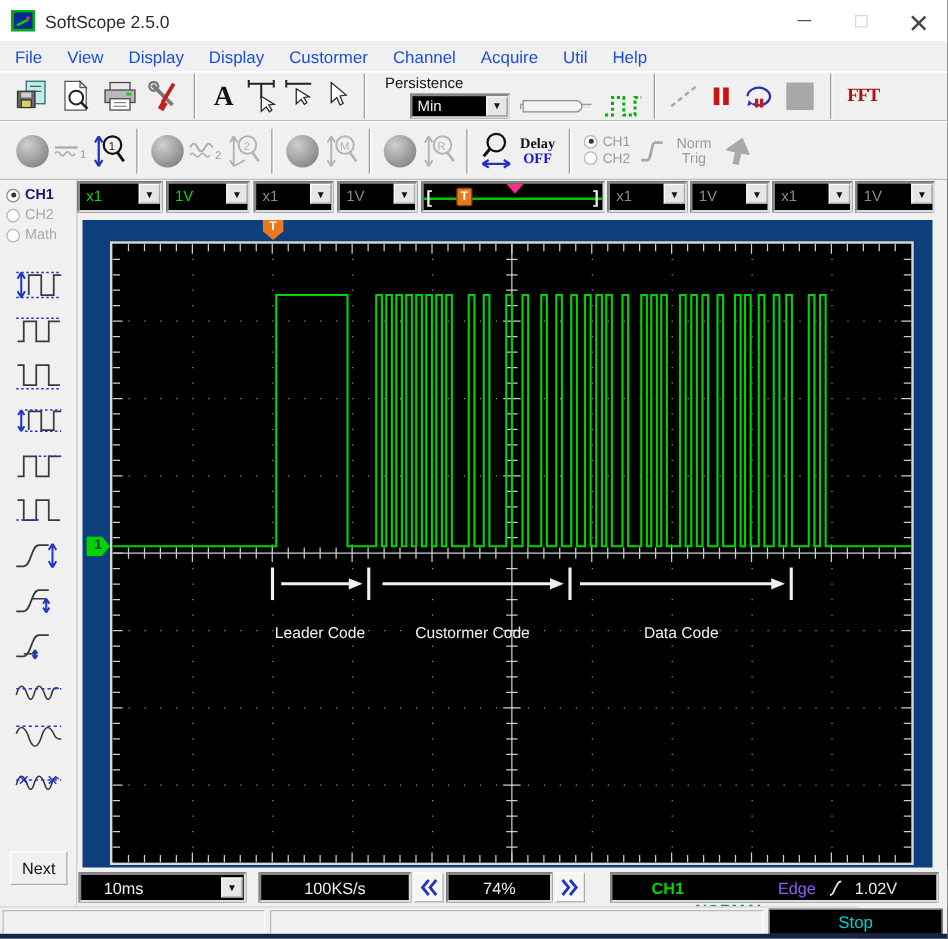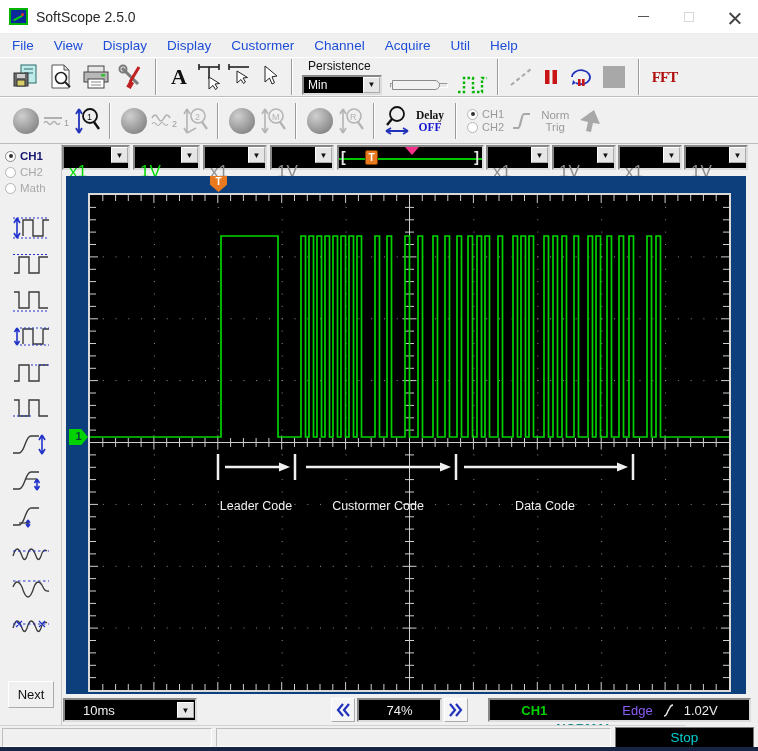--- a/index.html
+++ b/index.html
@@ -40,21 +40,21 @@
   .tb2 { top:97px; height:47px; padding-left:10px; }
   .tsep { width:0; height:36px; border-left:1px solid #9b9b9b; border-right:1px solid #fff; margin:0 7px; }
   .tbtn { width:35px; height:35px; display:flex; align-items:center; justify-content:center; flex:none; }
   .tbtn.sm { width:30px; }
   .letterA { font-family:"Liberation Serif",serif; font-weight:bold; font-size:22px; color:#111; }
   .fft { font-family:"Liberation Serif",serif; font-weight:bold; color:#b01010; font-size:15px; letter-spacing:-1px; }
   .persist { display:flex; flex-direction:column; align-items:flex-start; margin:0 2px; }
   .persist-label { font-size:12px; color:#111; margin:0 0 1px 6px; }
   .persist-row { display:flex; align-items:center; }
   .mini-combo { width:80px; height:20px; border:2px inset #dcdcdc; background:#000;
-    display:flex; align-items:center; }
+    display:flex; align-items:center;margin-left:26px; }
   .mini-combo .val { color:#f2f2f2; font-size:12px; padding-left:4px; flex:1; }
   .combo-arrow { width:17px; height:16px; background:#e6e6e6; border:1px outset #fff;
     display:flex; align-items:center; justify-content:center; font-size:8px; color:#111; }
   .slider { width:58px; height:12px; margin:0 8px; position:relative; }
   .slider .groove { position:absolute; left:0; top:4px; width:58px; height:5px;
     border:1px solid #9a9a9a; border-bottom-color:#fff; border-right-color:#fff; background:#e8e8e8; }
   .slider .thumb { position:absolute; left:2px; top:1px; width:48px; height:10px;
     background:#f2f2f2; border:1px solid #8a8a8a; border-radius:0 6px 6px 0; }
   .sphere { width:26px; height:26px; border-radius:50%;
     background:radial-gradient(circle at 9px 8px,#cfcfcf,#8e8e8e 70%,#6f6f6f); margin:0 3px; flex:none; }
@@ -77,21 +77,21 @@
   .meas-col { position:absolute; left:0; top:68px; width:62px; display:flex;
     flex-direction:column; align-items:center; gap:3px; }
   .meas-btn { width:46px; height:33px; background:#f0f0f0; display:flex;
     align-items:center; justify-content:center; }
   .next-btn { position:absolute; left:8px; top:537px; width:46px; height:27px;
     background:#f0f0f0; border:1.5px outset #fff; font-size:13px; color:#111;
     display:flex; align-items:center; justify-content:center; }
   
   .chrow { position:absolute; left:62px; top:144px; width:696px; height:30px; }
   .combo { position:absolute; top:1px; height:25px; display:flex; border:2px inset #dcdcdc; background:#000; }
-  .combo .val { flex:1; font-size:17px; padding:15px 0 0 5px; }
+  .combo .val { flex:1; font-size:12px; padding:3px 0 0 5px; }
   .combo.active .val { color:#00dc00; }
   .combo.inactive .val { color:#8c8c8c; }
   .trig-widget { position:absolute; left:275px; top:1px; width:147px; height:25px;
     border:2px inset #dcdcdc; background:#000; overflow:hidden; }
   .trig-widget .hline { position:absolute; left:0; top:11px; width:100%; height:2px; background:#00c800; }
   .trig-widget .brk { position:absolute; top:2px; color:#e8e8e8; font-size:14px; font-weight:bold; }
   .trig-widget .t-block { position:absolute; left:26px; top:3px; width:13px; height:15px;
     background:#e8791e; border:1px solid #7e3c00; border-radius:2px;
     color:#fff; font-size:10px; font-weight:bold; text-align:center; line-height:14px; }
   .trig-widget .pink-tri { position:absolute; left:66px; top:0; width:0; height:0;
@@ -531,20 +531,21 @@
         <text x="455" y="315" fill="#f0f0f0" font-size="12.5" text-anchor="middle" font-family="Liberation Sans,sans-serif">Data Code</text>
       </svg>
   </div>
 </div>
 
 <div class="bottombar">
   <div class="blackbox tb-combo">
     <span class="val">10ms</span>
     <span class="combo-arrow">▼</span>
   </div>
+  <div class="blackbox srate">100KS/s</div>
   <div class="navbtn prev">
     <svg width="16" height="16" viewBox="0 0 16 16">
       <path d="M8 2 L3 8 L8 14 M14 2 L9 8 L14 14" fill="none" stroke="#2233bb" stroke-width="2.2"></path>
     </svg>
   </div>
   <div class="blackbox pct">74%</div>
   <div class="navbtn next2">
     <svg width="16" height="16" viewBox="0 0 16 16">
       <path d="M8 2 L13 8 L8 14 M2 2 L7 8 L2 14" fill="none" stroke="#2233bb" stroke-width="2.2"></path>
     </svg>

